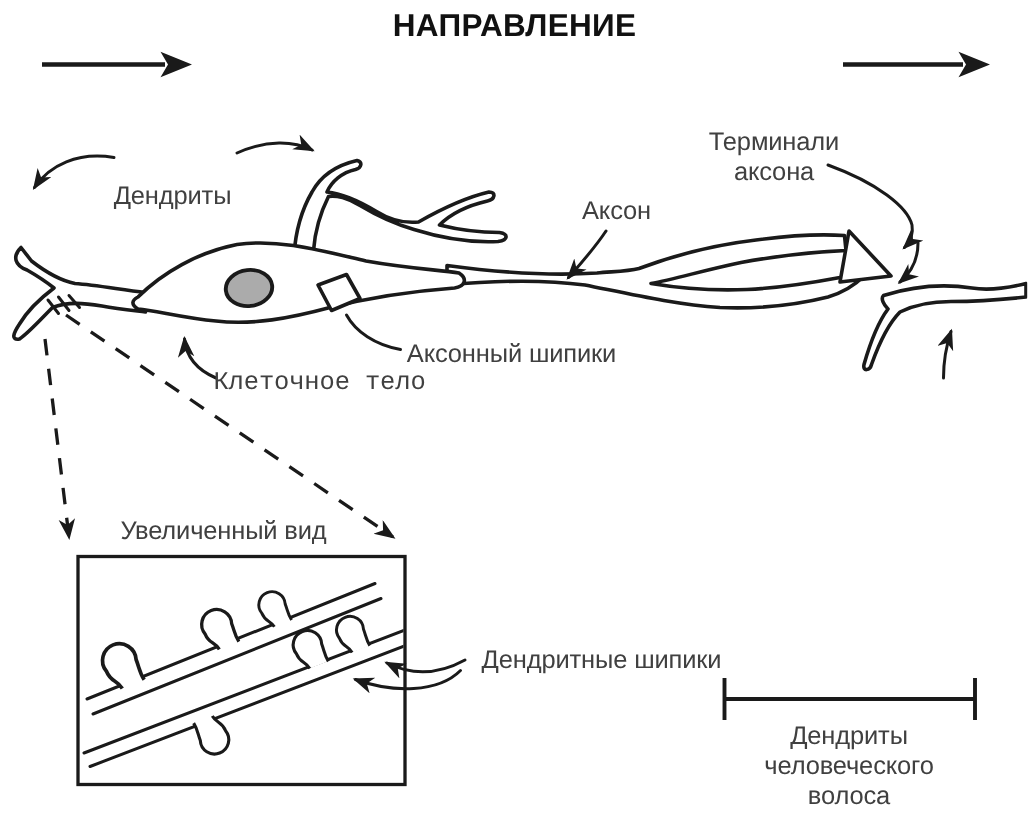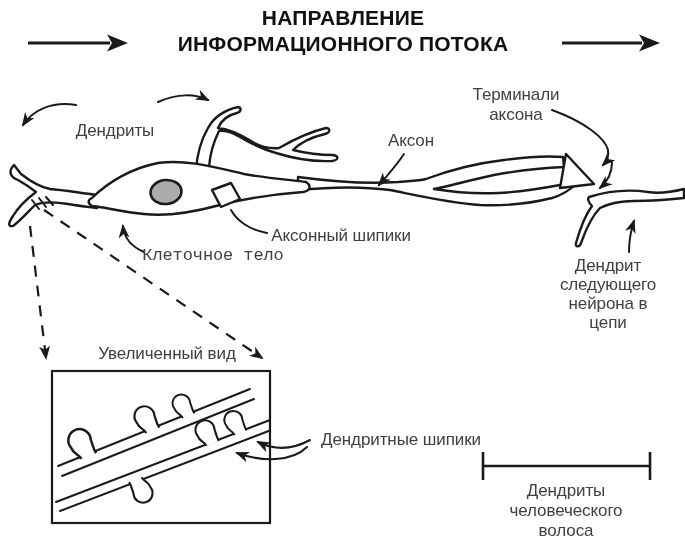--- a/index.html
+++ b/index.html
@@ -166,31 +166,27 @@
 
     <g stroke="#1a1a1a" stroke-width="2.6">
       <line x1="483" y1="466" x2="650" y2="466"></line>
       <line x1="483" y1="452" x2="483" y2="480"></line>
       <line x1="650" y1="452" x2="650" y2="480"></line>
     </g>
   </svg>
 
   <div class="title" style="left:343px;top:5px;">
     <div>НАПРАВЛЕНИЕ</div>
-    <div>ИНФОРМАЦИОННОГО ПОТОКА</div>
   </div>
 
   <div class="lbl" style="left:115px;top:121px;">Дендриты</div>
   <div class="lbl" style="left:411px;top:131px;text-align:right;">Аксон</div>
   <div class="lbl" style="left:516px;top:85px;line-height:20px;">Терминали
 аксона</div>
   <div class="lbl" style="left:341px;top:226px;">Аксонный шипики</div>
   <div class="lbl" style="left:213px;top:246px;font-family:Liberation Mono, monospace;">Клеточное тело</div>
-  <div class="lbl" style="left:608px;top:256px;">Дендрит
-следующего
-нейрона в цепи</div>
-  <div class="lbl" style="left:167px;top:344px;">Увеличенный вид</div>
+  <div class="lbl" style="left:149px;top:344px;">Увеличенный вид</div>
   <div class="lbl" style="left:401px;top:430px;">Дендритные шипики</div>
   <div class="lbl" style="left:566px;top:481px;line-height:20px;">Дендриты
 человеческого
 волоса</div>
 
 </div>
 
 </body></html>

